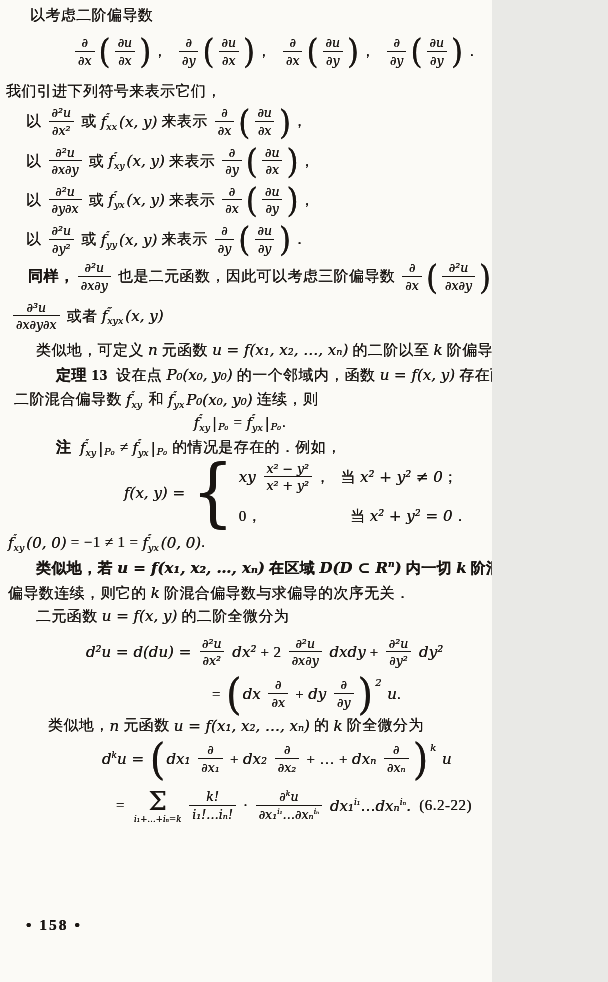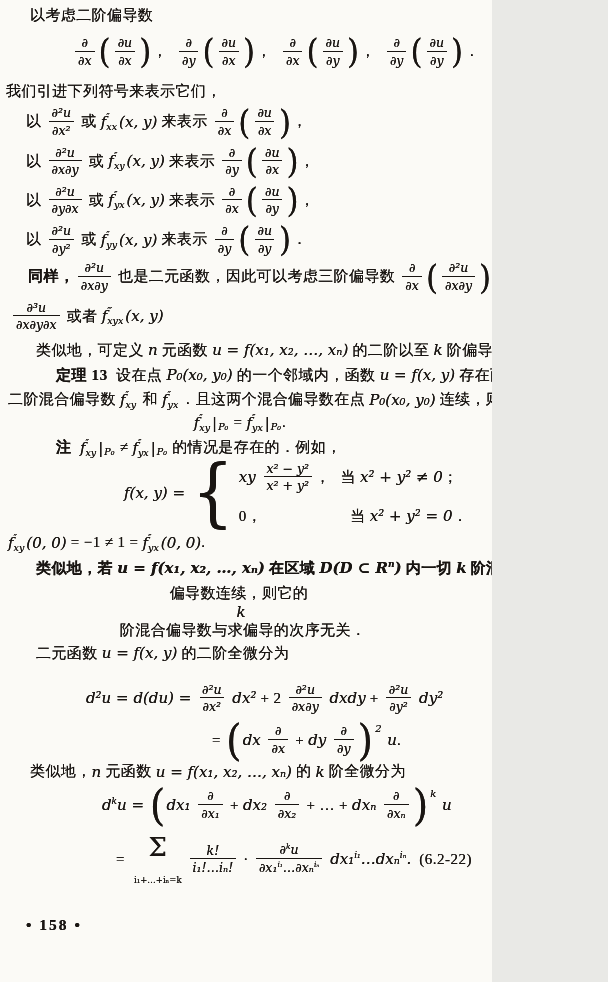--- a/index.html
+++ b/index.html
@@ -37,21 +37,21 @@
   .bigp1{ font-size:31px; font-weight:300; line-height:0.85; transform:scaleY(1.06);
           font-family:"DejaVu Serif",serif; margin:0 1px; }
   .bigp2{ font-size:40px; font-weight:300; line-height:0.85; transform:scaleY(1.06);
           font-family:"DejaVu Serif",serif; margin:0 1px; }
   .tsup{ align-self:flex-start; font-size:10px; font-style:italic; margin:0 1px;
          font-family:"DejaVu Serif","DejaVu Sans",serif; }
   .tsub{ align-self:flex-end; font-size:9.5px; font-style:italic; margin:0 1px 1px;
          font-family:"DejaVu Serif","DejaVu Sans",serif; }
   .sum{ display:inline-flex; flex-direction:column; align-items:center; margin:0 5px; }
   .sum .sig{ font-size:26px; line-height:1; font-family:"DejaVu Serif",serif; }
-  .sum .under{ font-size:8.5px; line-height:1; margin-top:16px;
+  .sum .under{ font-size:8.5px; font-style:italic; line-height:1; margin-top:1px;
                font-family:"DejaVu Serif","DejaVu Sans",serif; }
   .brace{ font-size:66px; font-weight:200; line-height:0.75; transform:scaleY(1.12);
           font-family:"DejaVu Serif",serif; margin:0 5px 0 2px; }
   .cases-col{ display:flex; flex-direction:column; gap:13px; }
   .crow{ display:flex; align-items:center; }
   .lhs{ display:flex; align-items:center; }
   .spc{ display:inline-block; }
   .eqnum{ margin-left:auto; margin-right:2px; letter-spacing:0.5px; }
   .pagenum{ position:absolute; left:26px; top:916px; font-weight:bold;
             font-size:15.5px; letter-spacing:2px; }
@@ -259,34 +259,33 @@
         <span class="mx"> 阶偏导数．</span>
       </div>
       <div class="ln" style="margin-top: 6px; margin-left: 30px;">
         <span class="mbd">定理 13</span>
         <span class="mx">  设在点 </span>
         <span class="mi">P₀(x₀, y₀)</span>
         <span class="mx"> 的一个邻域内，函数 </span>
         <span class="mi">u = f(x, y)</span>
         <span class="mx"> 存在两个</span>
       </div>
-      <div class="ln" style="margin-top: 5px; margin-left: 2px;">
+      <div class="ln" style="margin-top: 5px; margin-left: 8px;">
         <span class="mx">二阶混合偏导数 </span>
         <span class="mi">f</span>
         <span class="ss">
           <span class="ssp">″</span>
           <span class="ssb">xy</span>
         </span>
         <span class="mx"> 和 </span>
         <span class="mi">f</span>
         <span class="ss">
           <span class="ssp">″</span>
           <span class="ssb">yx</span>
         </span>
-        <span class="mx">．且这两个混合偏导数在点 </span>
         <span class="mi">P₀(x₀, y₀)</span>
         <span class="mx"> 连续，则</span>
       </div>
       <div class="ln center" style="margin-top: 3px;">
         <span class="mi">f</span>
         <span class="ss">
           <span class="ssp">″</span>
           <span class="ssb">xy</span>
         </span>
         <span class="mi">|</span>
@@ -366,31 +365,31 @@
       </div>
       <div class="ln" style="margin-top: 6px; margin-left: 30px; font-weight: bold;">
         <span class="mx">类似地，若 </span>
         <span class="mi">u = f(x₁, x₂, …, xₙ)</span>
         <span class="mx"> 在区域 </span>
         <span class="mi">D(D ⊂ R<sup>n</sup>)</span>
         <span class="mx"> 内一切 </span>
         <span class="mi">k</span>
         <span class="mx"> 阶混合</span>
       </div>
-      <div class="ln" style="margin-top: 6px; margin-left: 2px; flex-direction: column;">
+      <div class="ln" style="margin-top: 6px; margin-left: 2px;">
         <span class="mx">偏导数连续，则它的 </span>
         <span class="mi">k</span>
         <span class="mx"> 阶混合偏导数与求偏导的次序无关．</span>
       </div>
       <div class="ln" style="margin-top: 4px; margin-left: 30px;">
         <span class="mx">二元函数 </span>
         <span class="mi">u = f(x, y)</span>
         <span class="mx"> 的二阶全微分为</span>
       </div>
-      <div class="ln" style="margin-top: 19px; margin-left: 80px;">
+      <div class="ln" style="margin-top: 10px; margin-left: 80px;">
         <span class="mi">d²u = d(du) = </span>
         <span class="fr">
           <span class="nm">∂²u</span>
           <span class="dn">∂x²</span>
         </span>
         <span class="mi"> dx²</span>
         <span class="mx"> + 2 </span>
         <span class="fr">
           <span class="nm">∂²u</span>
           <span class="dn">∂x∂y</span>
@@ -415,21 +414,21 @@
         <span class="mi">dy </span>
         <span class="fr">
           <span class="nm">∂</span>
           <span class="dn">∂y</span>
         </span>
         <span class="bigp2">)</span>
         <span class="tsup">2</span>
         <span class="mi"> u</span>
         <span class="mx">.</span>
       </div>
-      <div class="ln" style="margin-top: 5px; margin-left: 24px;">
+      <div class="ln" style="margin-top: 5px; margin-left: 42px;">
         <span class="mx">类似地，</span>
         <span class="mi">n</span>
         <span class="mx"> 元函数 </span>
         <span class="mi">u = f(x₁, x₂, …, xₙ)</span>
         <span class="mx"> 的 </span>
         <span class="mi">k</span>
         <span class="mx"> 阶全微分为</span>
       </div>
       <div class="ln" style="margin-top: 7px; margin-left: 96px; align-items: center;">
         <span class="mi">d<sup>k</sup>u = </span>

